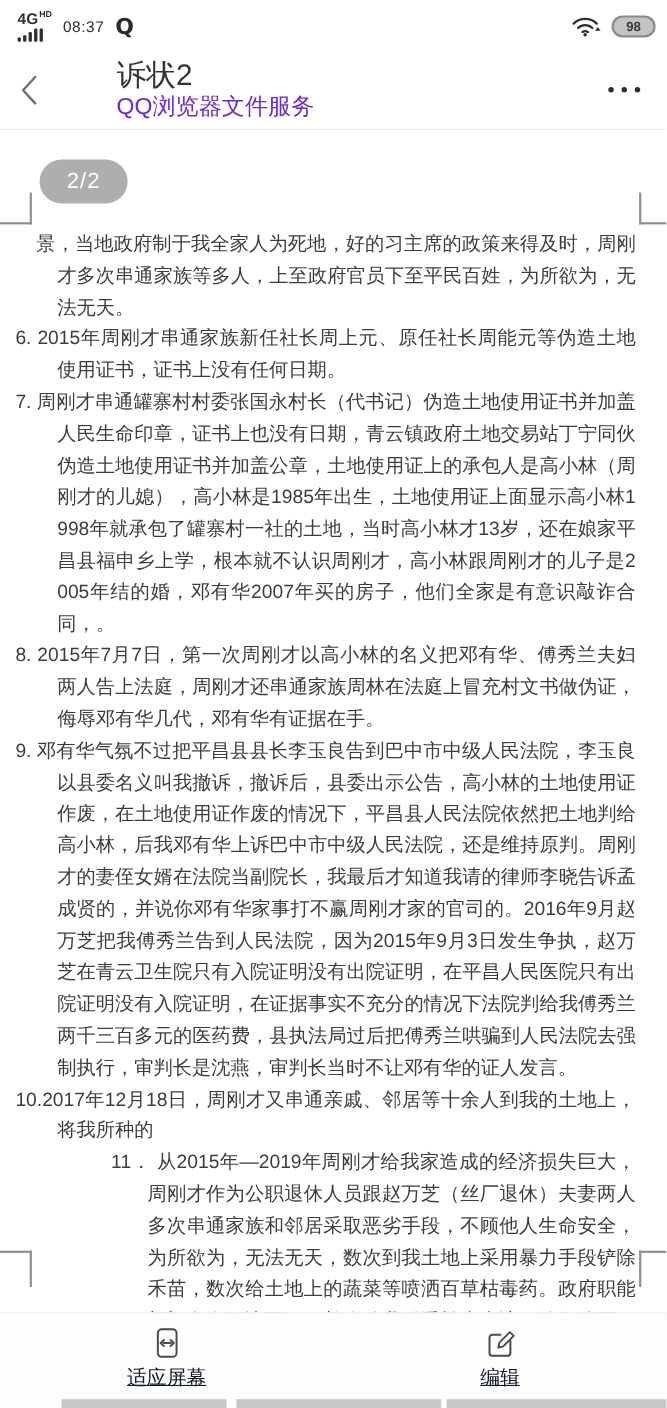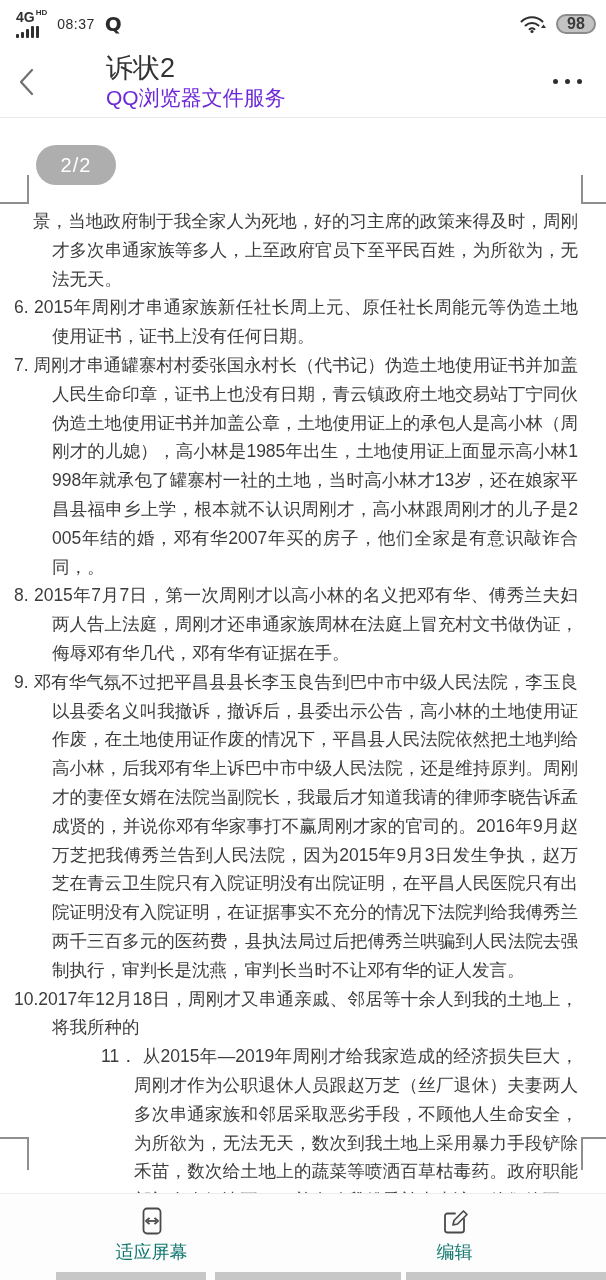--- a/index.html
+++ b/index.html
@@ -19,21 +19,21 @@
   .net-g{font-size:14px;font-weight:700;color:#2f2f2f;}
   .net-hd{font-size:8px;font-weight:700;color:#2f2f2f;margin-top:-1px;}
   .net-bars{display:flex;align-items:flex-end;gap:2px;margin-top:2px;}
   .net-bars i{display:block;width:3px;background:#2f2f2f;border-radius:1px;}
   .b1{height:4px}.b2{height:6px}.b3{height:9px}.b4{height:12px}.b5{height:12px;background:#9a9a9a;}
   .sb-time{font-size:14px;font-weight:500;color:#2b2b2b;letter-spacing:0.5px;}
   .sb-q{font-size:20px;font-weight:800;color:#2b2b2b;font-family:"DejaVu Sans",sans-serif;}
   .sb-right{display:flex;align-items:center;gap:9px;}
   .battery{position:relative;width:40px;height:20px;border:2px solid #8b8b8b;border-radius:10px;
     display:flex;align-items:center;justify-content:center;box-sizing:border-box;background:#c3c3c3;}
-  .battery-num{font-size:16px;color:#3a3a3a;font-weight:600;}
+  .battery-num{font-size:12px;color:#3a3a3a;font-weight:600;}
   .battery-nub{width:3px;height:8px;background:#8b8b8b;border-radius:0 2px 2px 0;margin-left:-7px;}
   
   .header{
     height:72px;display:flex;align-items:center;padding:0 20px 0 14px;box-sizing:border-box;
     border-bottom:1px solid #e9e9e9;background:#fff;gap:44px;
   }
   .back-btn{width:40px;height:44px;display:flex;align-items:center;justify-content:flex-start;cursor:pointer;}
   .title-block{flex:1;margin-left:8px;overflow:hidden;}
   .doc-title{font-size:27px;color:#333333;line-height:1.15;}
   .doc-subtitle{font-size:21px;color:#6d28d9;line-height:1.2;margin-top:1px;}
@@ -60,21 +60,21 @@
   .p-sub{padding-left:60px;}
   .p-item11{padding-left:120px;text-indent:-33px;}
   
   .toolbar{
     position:absolute;left:0;right:0;bottom:0;height:86px;background:#fdfdfd;
     border-top:1px solid #ececec;display:flex;align-items:stretch;
   }
   .tool-btn{flex:1;display:flex;flex-direction:column;align-items:center;justify-content:flex-start;
     padding-top:10px;cursor:pointer;}
   .tool-icon{height:34px;display:flex;align-items:center;justify-content:center;}
-  .tool-label{font-size:18px;color:#0f766e;margin-top:2px;}
+  .tool-label{font-size:18px;color:#0f172a;margin-top:2px;text-decoration:underline;}
   .bottom-seg{position:absolute;bottom:0;height:8px;background:#c7c7c7;}
   .seg1{left:56px;width:150px;}
   .seg2{left:215px;width:186px;}
   .seg3{left:406px;width:200px;}
   svg{display:block;}
 </style>
 </head>
 <body>
 
 <div class="status-bar">

